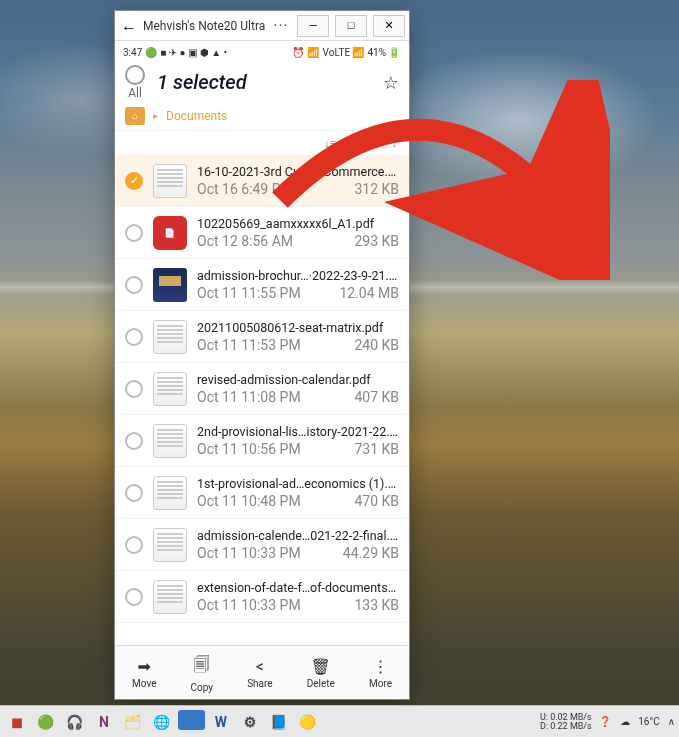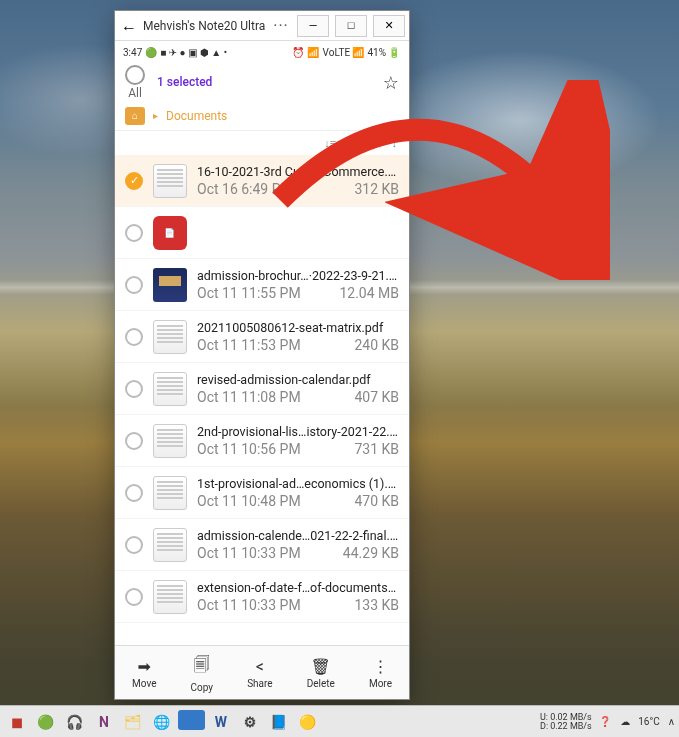--- a/index.html
+++ b/index.html
@@ -45,21 +45,21 @@
   .sb-left { display:flex; gap:3px; align-items:center; }
   .sb-right { display:flex; gap:3px; align-items:center; }
   .selbar {
     height:38px; display:flex; align-items:center; padding:0 10px; gap:12px;
   }
   .selcircle {
     width:20px; height:20px; border:2px solid #999; border-radius:50%;
   }
   .sel-all-wrap{display:flex;flex-direction:column;align-items:center;gap:1px;}
   .sel-all-lbl{font-size:12px;color:#666;}
-  .sel-title { flex:1; font-size:12px; font-weight:500; color:#6d28d9; }
+  .sel-title { flex:1; font-size:20px; font-weight:500; color:#0f172a;font-style:italic; }
   .sel-star { font-size:18px; color:#333; }
   .crumb {
     height:30px; display:flex; align-items:center; gap:8px; padding:0 10px;
     border-bottom:1px solid #eee; font-size:12px;
   }
   .crumb-home {
     width:20px; height:18px; background:#e8a33c; border-radius:3px;
     display:flex;align-items:center;justify-content:center;color:#fff;font-size:10px;
   }
   .crumb-sep{color:#e8a33c;font-size:10px;}
@@ -185,20 +185,27 @@
             <div class="fname">16-10-2021-3rd Cu…rtsCommerce.pdf</div>
             <div class="sub">
               <span>Oct 16 6:49 PM</span>
               <span>312 KB</span>
             </div>
           </div>
         </div>
         <div class="row">
           <div class="chk"></div>
           <div class="thumb pdf">📄</div>
+          <div class="meta">
+            <div class="fname">102205669_aamxxxxx6l_A1.pdf</div>
+            <div class="sub">
+              <span>Oct 12 8:56 AM</span>
+              <span>293 KB</span>
+            </div>
+          </div>
         </div>
         <div class="row">
           <div class="chk"></div>
           <div class="thumb brochure"></div>
           <div class="meta">
             <div class="fname">admission-brochur…·2022-23-9-21.pdf</div>
             <div class="sub">
               <span>Oct 11 11:55 PM</span>
               <span>12.04 MB</span>
             </div>

